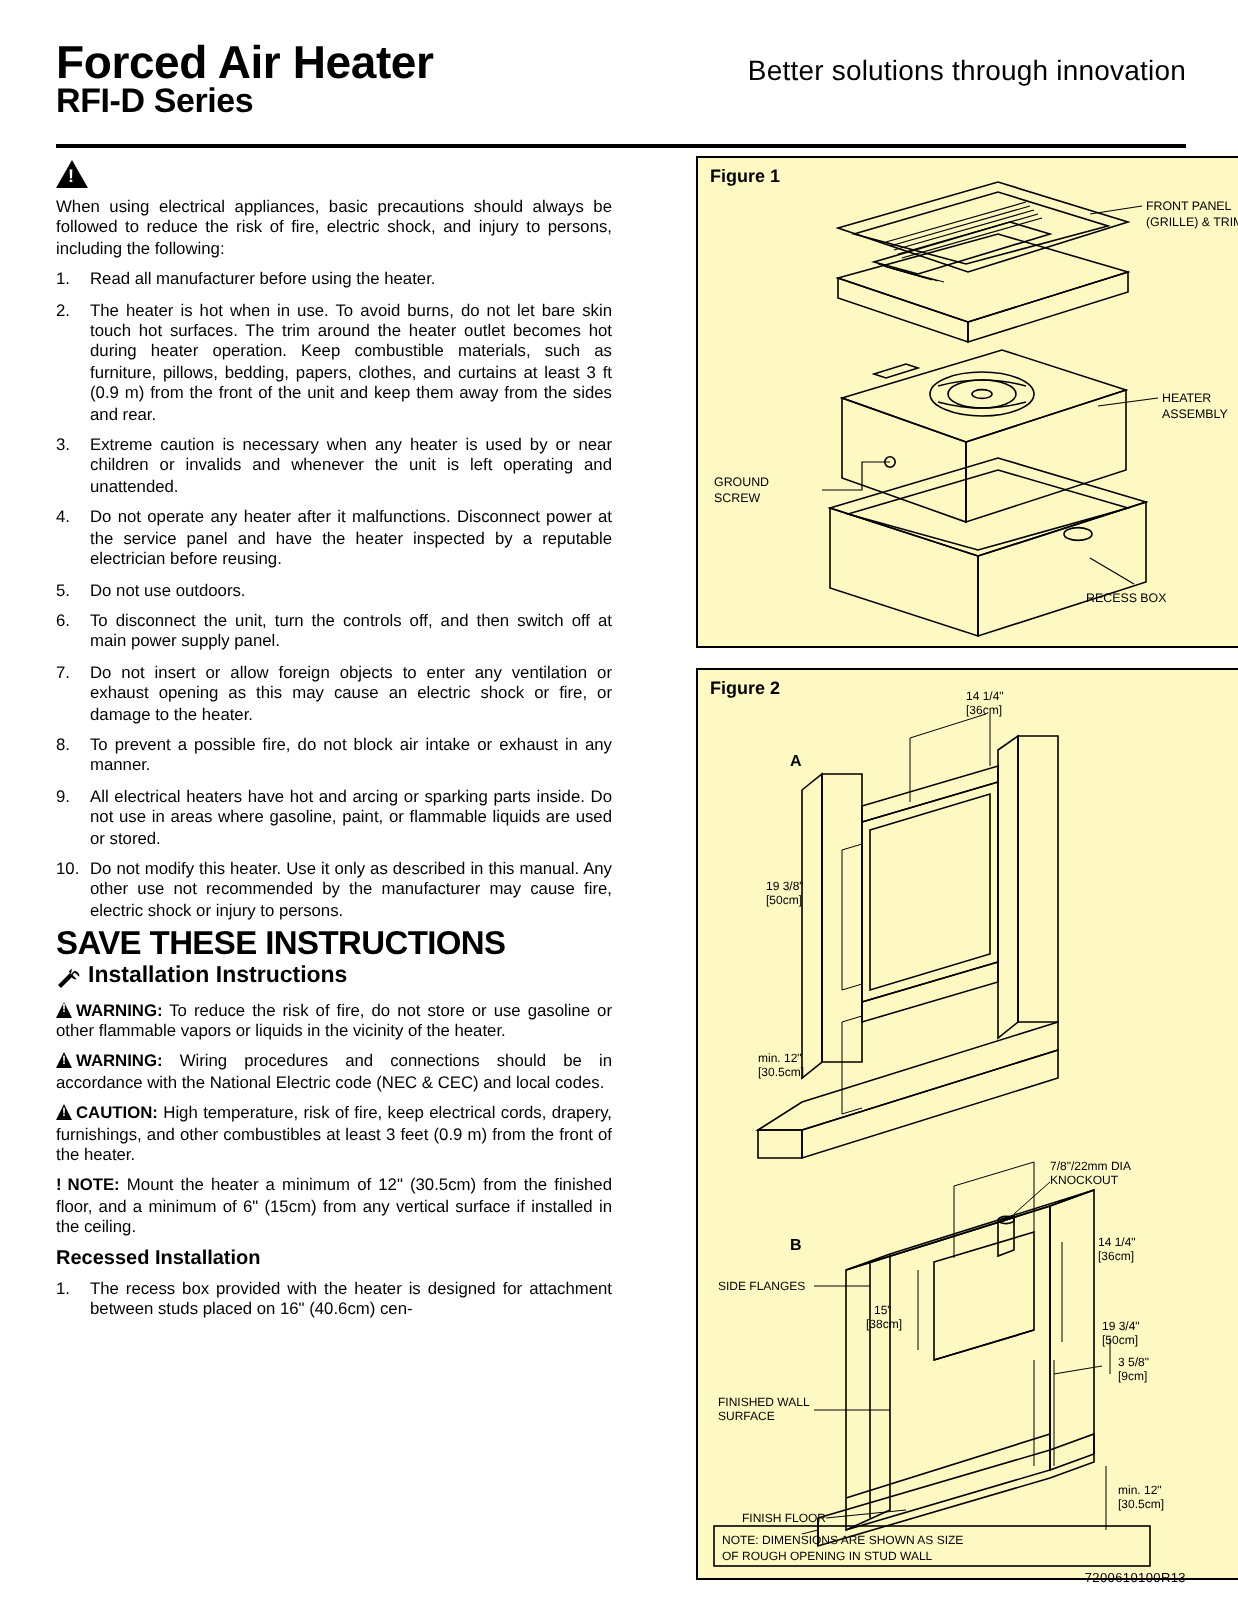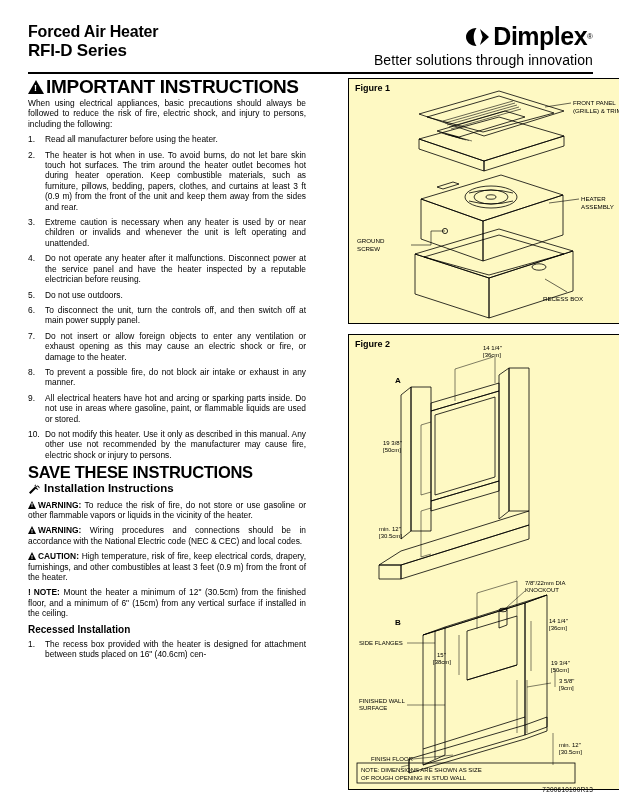--- a/index.html
+++ b/index.html
@@ -26,21 +26,21 @@
     position: absolute;
     left: 28px; top: 22px;
     width: 565px;
     height: 50px;
   }
   .title-block {
     position: absolute;
     left: 0; top: 0;
   }
   .title-line1 {
-    font-size: 16px;
+    font-size: 23px;
     font-weight: bold;
     letter-spacing: -0.2px;
     line-height: 19px;
   }
   .title-line2 {
     font-size: 17px;
     font-weight: bold;
     letter-spacing: -0.2px;
     line-height: 19px;
   }
@@ -226,40 +226,29 @@
 <body>
 
 <div class="page">
 
   <div class="header">
     <div class="title-block">
       <div class="title-line1">Forced Air Heater</div>
       <div class="title-line2">RFI-D Series</div>
     </div>
     <div class="brand-block">
-      <div class="brand-row">
-        <span class="brand-mark">
-          <svg width="26" height="22" viewBox="0 0 26 22">
-            <path d="M12.5 2 C6 2, 2 6.5, 2 11 C2 15.5, 6 20, 12.5 20 C10.5 17, 9.7 14, 9.7 11 C9.7 8, 10.5 5, 12.5 2 Z" fill="#000"></path>
-            <path d="M16 3 L25 11 L16 19 L18.6 11 Z" fill="#000"></path>
-          </svg>
-        </span>
-        <span class="brand-name">Dimplex</span>
-          <span class="brand-reg">®</span>
-      </div>
       <div class="brand-tag">Better solutions through innovation</div>
     </div>
   </div>
   <div class="header-rule"></div>
 
   <div class="left-col">
 
     <div class="imp-head">
       <span class="warn-tri"></span>
-      <span>IMPORTANT INSTRUCTIONS</span>
     </div>
 
     <p class="para">When using electrical appliances, basic precautions should always be followed to reduce the risk of fire, electric shock, and injury to persons, including the following:</p>
 
     <ol class="num-list">
       <li><span class="num">1.</span><span>Read all manufacturer before using the heater.</span></li>
       <li><span class="num">2.</span><span>The heater is hot when in use. To avoid burns, do not let bare skin touch hot surfaces. The trim around the heater outlet becomes hot during heater operation. Keep combustible materials, such as furniture, pillows, bedding, papers, clothes, and curtains at least 3 ft (0.9 m) from the front of the unit and keep them away from the sides and rear.</span></li>
       <li><span class="num">3.</span><span>Extreme caution is necessary when any heater is used by or near children or invalids and whenever the unit is left operating and unattended.</span></li>
       <li><span class="num">4.</span><span>Do not operate any heater after it malfunctions. Disconnect power at the service panel and have the heater inspected by a reputable electrician before reusing.</span></li>
       <li><span class="num">5.</span><span>Do not use outdoors.</span></li>

